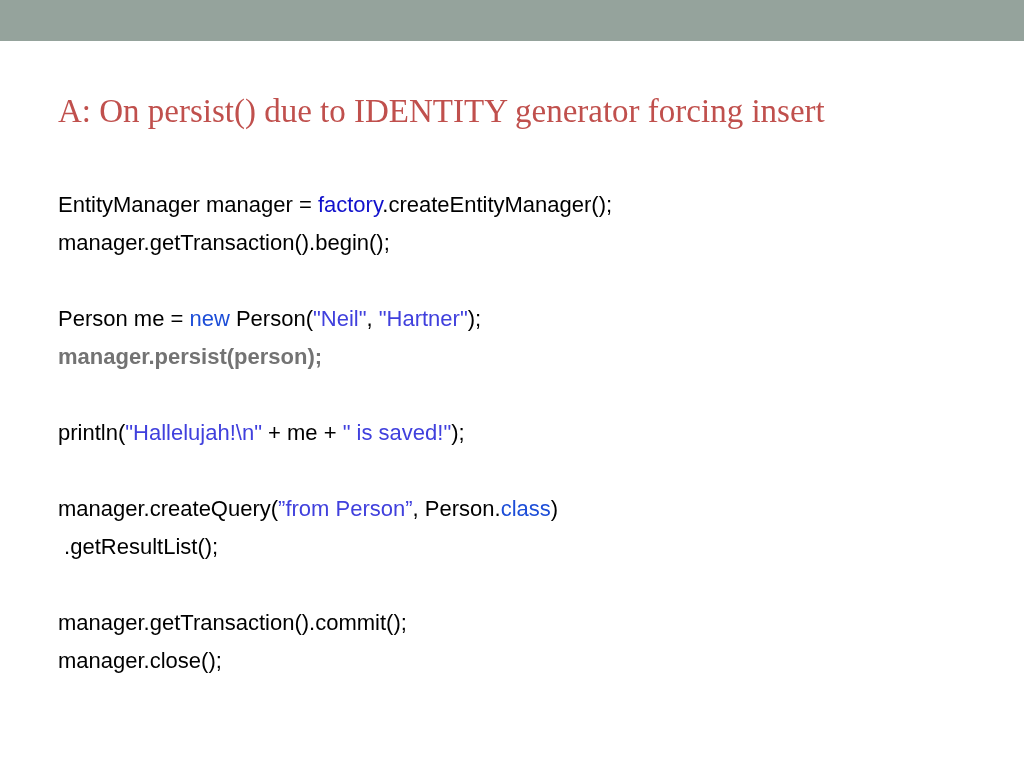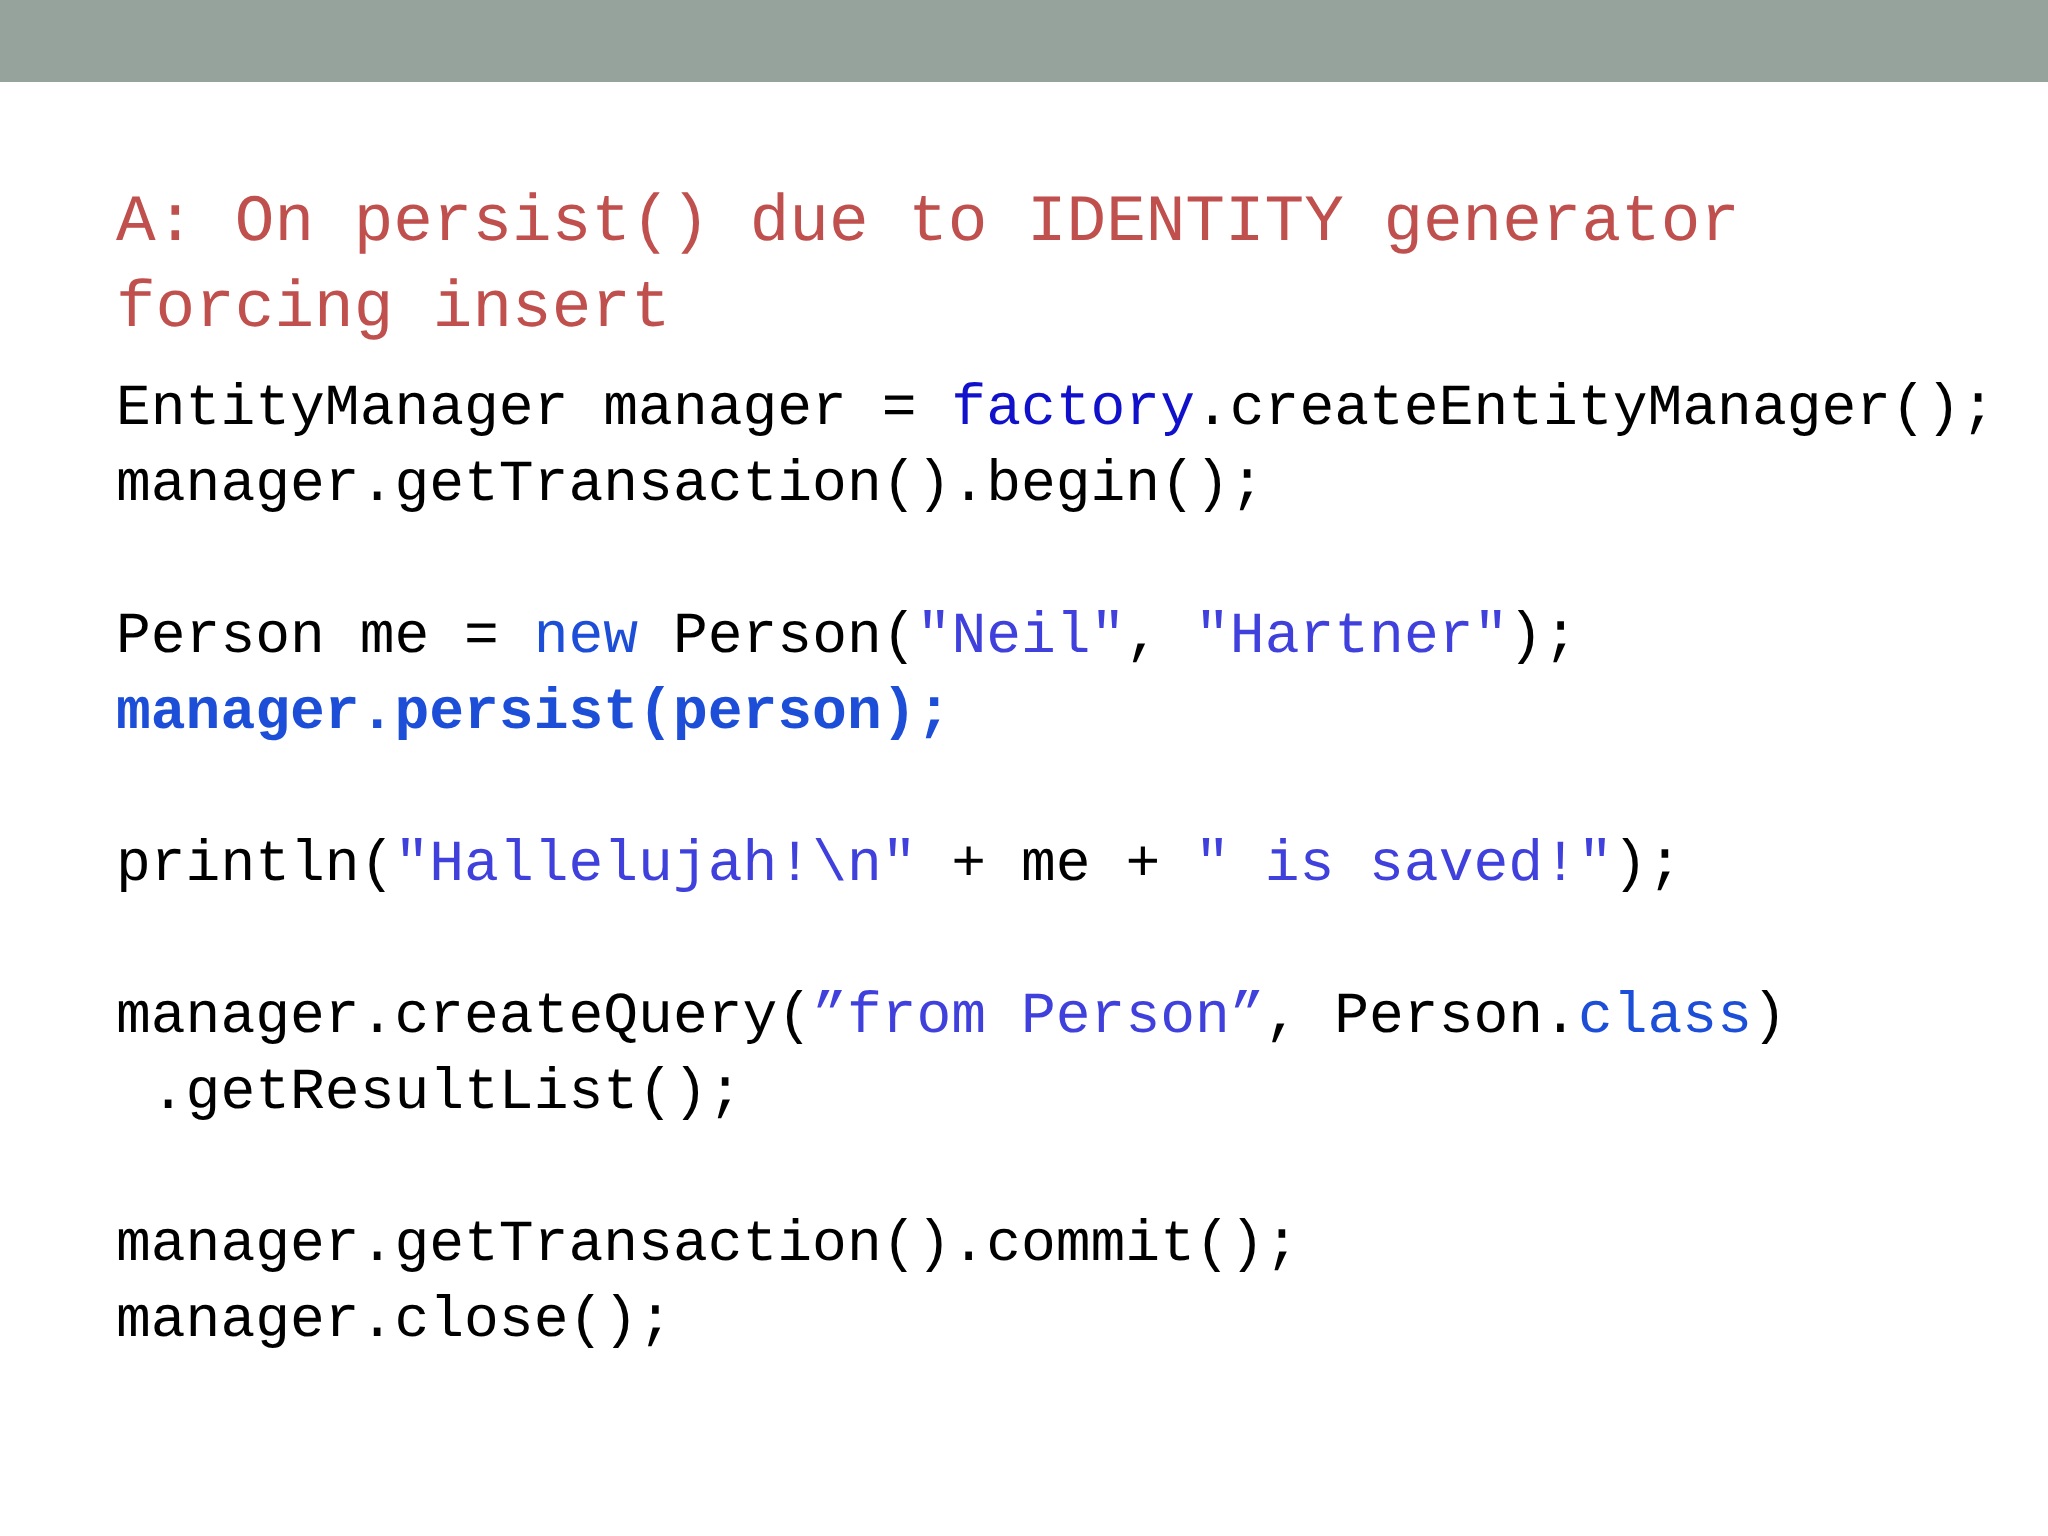--- a/index.html
+++ b/index.html
@@ -27,49 +27,49 @@
     width: 1024px;
     height: 41px;
     background: #95a39c;
   }
   .slide-title {
     position: absolute;
     left: 58px;
     top: 68px;
     width: 890px;
     color: #c0504d;
-    font-family: Liberation Mono, monospace;
+    font-family: Liberation Serif, serif;
     font-size: 33px;
     font-weight: 400;
     line-height: 43px;
     letter-spacing: 0px;
   }
   .code-block {
     position: absolute;
     left: 58px;
     top: 186px;
     width: 900px;
-    font-family: Liberation Mono, monospace;
-    font-size: 29px;
+    font-family: Liberation Sans, sans-serif;
+    font-size: 22px;
     line-height: 38px;
     color: #000000;
     white-space: pre-wrap;
   }
   .code-line {
     min-height: 38px;
     white-space: pre;
   }
   .code-line.blank {
     height: 38px;
   }
   .tok-plain  { color: #000000; }
   .tok-ident  { color: #1111cc; }
   .tok-string { color: #4040dd; }
   .tok-kw     { color: #1d4ed8; }
-  .tok-hl     { color: #1d4ed8; font-weight: bold; }
+  .tok-hl     { color: #737373; font-weight: bold; }
 </style>
 </head>
 <body style="background: rgb(255, 255, 255);">
 
 <div class="slide">
 
   <div class="top-band" style="background: rgb(149, 163, 156);"></div>
 
   <h1 class="slide-title" style="color: rgb(192, 80, 77);">A: On persist() due to IDENTITY generator forcing insert</h1>
 

